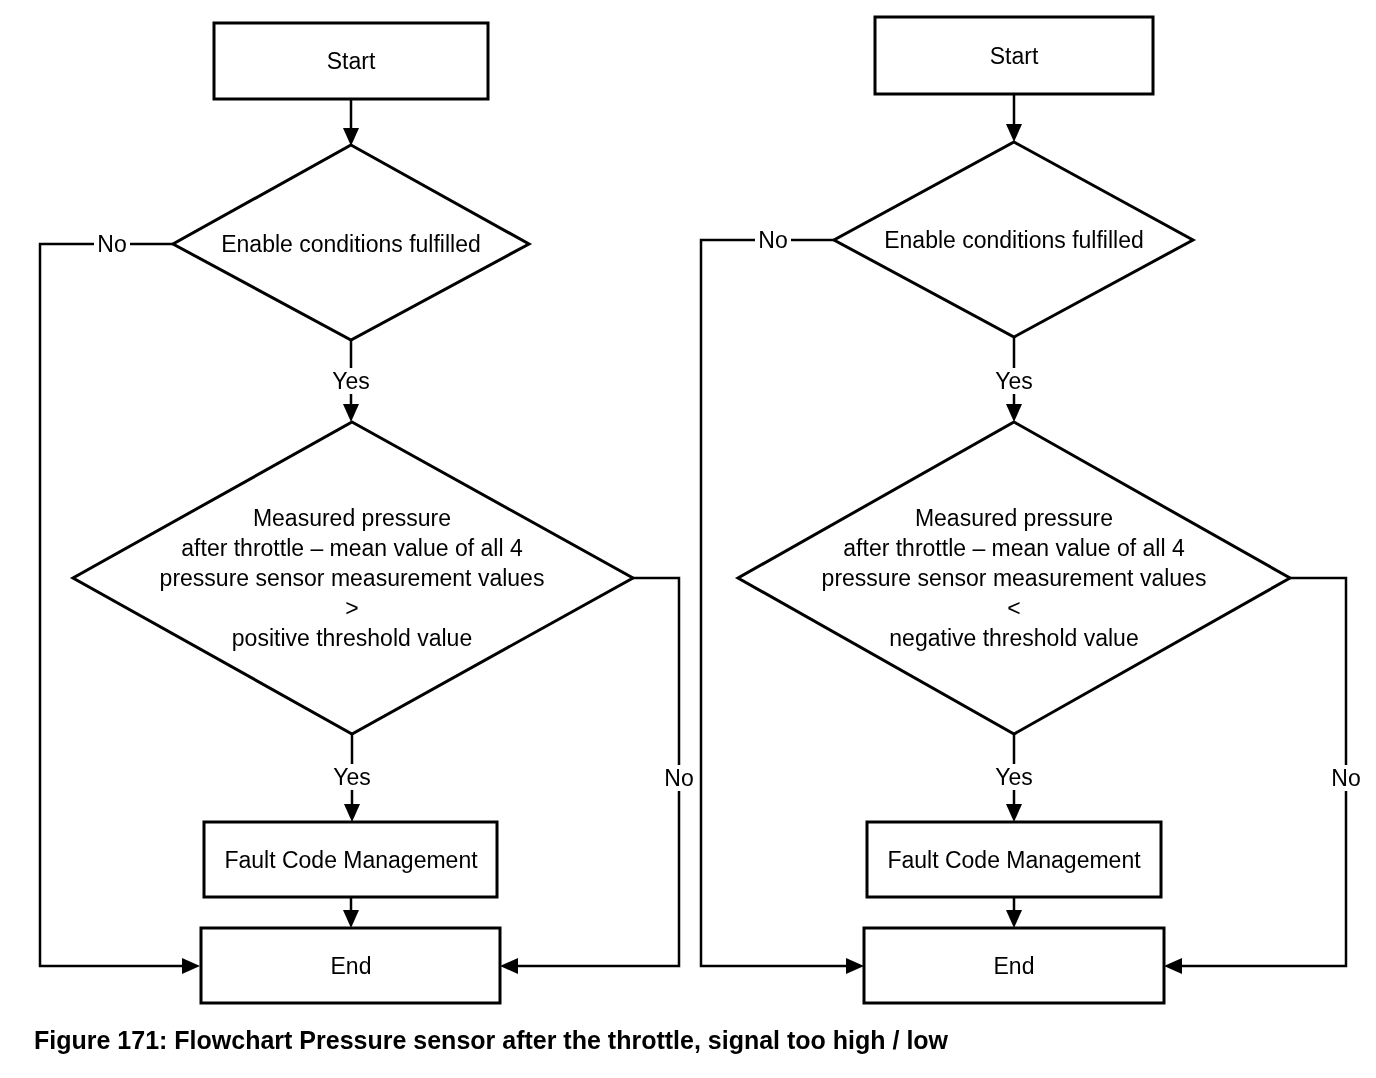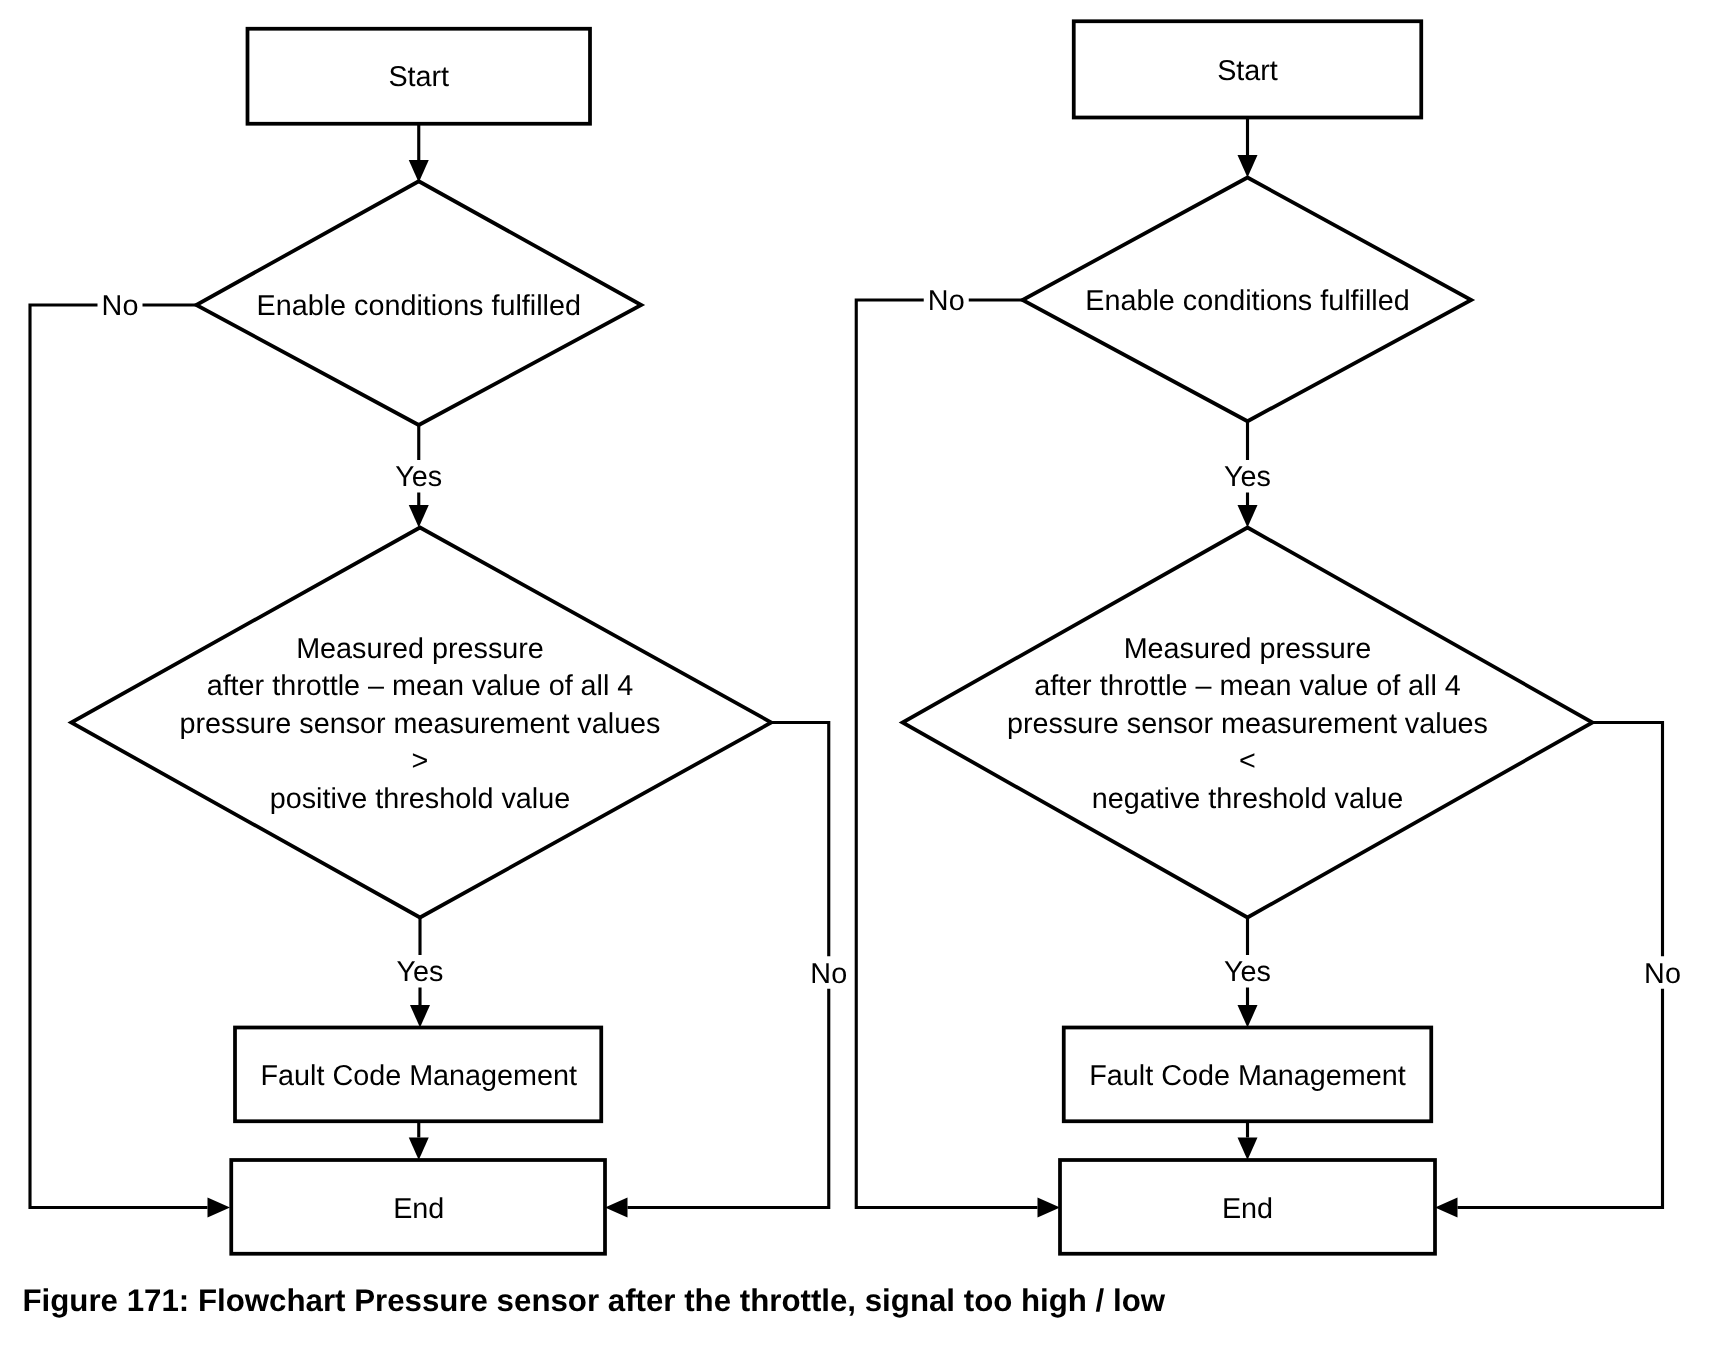--- a/index.html
+++ b/index.html
@@ -1,16 +1,16 @@
 <!DOCTYPE html>
 <html style="--line: #000000; --bg: #ffffff;"><head>
 <meta charset="utf-8">
 <style>
   html, body { margin:0; padding:0; background:#ffffff; }
-  .stage { width:1332px; height:1078px; position:relative; background:var(--bg,#fff); }
+  .stage { width:1332px; height:1078px; position:relative; background:var(--bg,#fff);margin-left:16px; }
   svg { display:block; }
   .node  { fill:var(--bg,#fff); stroke:var(--line,#000); stroke-width:3; }
   .edge  { stroke:var(--line,#000); stroke-width:2.5; fill:none; }
   .head  { fill:var(--line,#000); stroke:none; }
   .lbl   { font-family:"Liberation Sans", sans-serif; font-size:23px; fill:var(--line,#000); text-anchor:middle; }
   .lblbg { fill:var(--bg,#fff); stroke:none; }
   .caption { font-family:"Liberation Sans", sans-serif; font-size:25px; font-weight:bold; fill:var(--line,#000); text-anchor:start; }
 </style>
 </head>
 <body>

